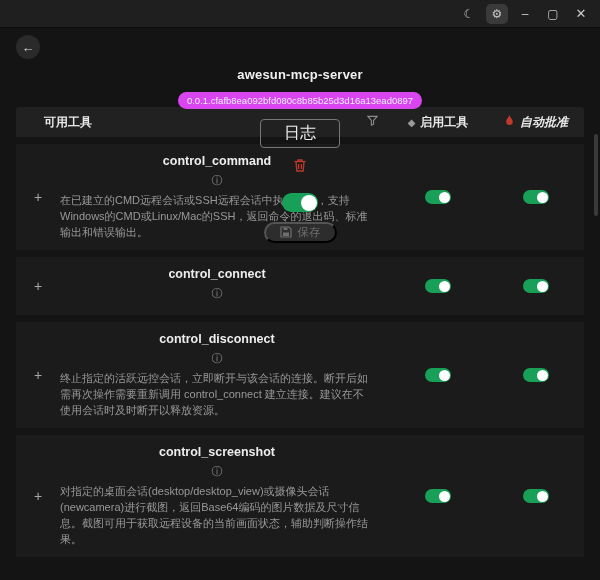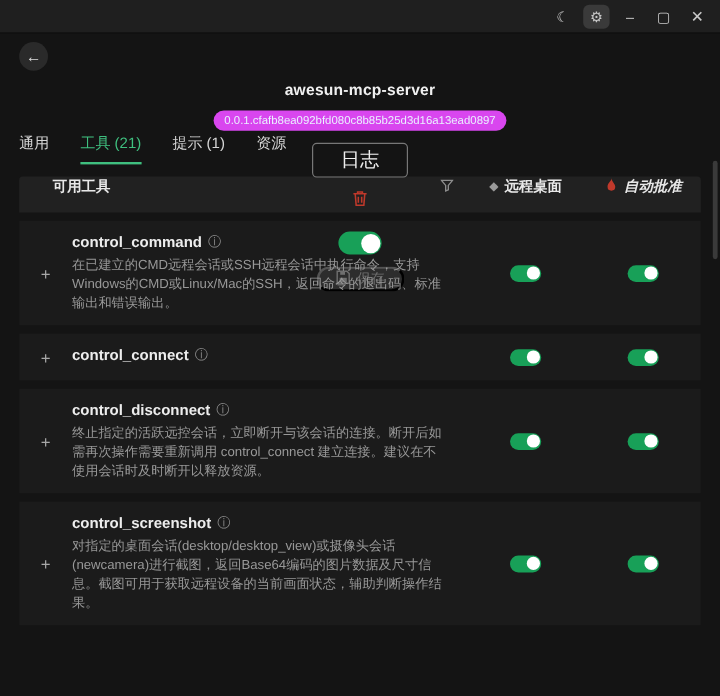--- a/index.html
+++ b/index.html
@@ -71,42 +71,42 @@
   .tab {
     font-size:12.5px; color:#d6d6d6; padding-bottom:7px;
     border-bottom:2px solid transparent;
   }
   .tab.active { color:#3fbf7f; border-bottom-color:#3fbf7f; }
 
   
   .table { margin-top:10px; }
   .thead {
     background:#212121; height:30px;
-    display:flex; align-items:flex-start;
+    display:flex; align-items:center;
     font-size:12px; font-weight:bold; color:#e8e8e8;
     border-radius:3px 3px 0 0;
   }
   .col-main { flex:1; display:flex; align-items:center; padding-left:28px; padding-right:10px; }
   .col-main .h-label { flex:1; }
   .col-enable  { width:100px; display:flex; align-items:center; justify-content:center; gap:5px; flex:none; }
   .col-approve { width:96px;  display:flex; align-items:center; justify-content:center; gap:5px; flex:none;font-style:italic; }
   .diamond-ico { color:#9a9a9a; font-size:10px; }
 
   .trow {
     background:#1b1b1b; display:flex; align-items:center;
     margin-top:7px; padding:10px 0;
   }
   .expander {
     width:44px; flex:none; display:flex; justify-content:center;
     color:#a8a8a8; font-size:14px;
   }
   .tool-main { flex:1; padding-right:14px; min-width:0; }
   .tool-name {
     font-size:12.5px; font-weight:bold; color:#ededed;
-    display:flex; align-items:center; gap:5px; margin-bottom:4px;
+    display:flex; align-items:center; gap:5px; margin-bottom:4px;flex-direction:column;
   }
   .info-ico { color:#8d8d8d; font-size:11px; font-weight:normal; }
   .tool-desc { font-size:11px; line-height:16px; color:#989898; }
 
   .scroll-thumb {
     position:absolute; right:2px; top:134px; width:4px; height:82px;
     background:#3a3a3a; border-radius:2px;
   }
 </style>
 </head>
@@ -147,40 +147,34 @@
           <svg width="12" height="12" viewBox="0 0 12 12">
               <path d="M1 1h8l2 2v8H1z" fill="none" stroke="#6f6f6f" stroke-width="1.2"></path>
               <rect x="3" y="6.5" width="6" height="3.5" fill="#6f6f6f"></rect>
               <rect x="3.5" y="1.5" width="4" height="2.5" fill="#6f6f6f"></rect>
             </svg>
         </span>
         <span>保存</span>
       </button>
     </div>
 
-    <div class="tabs">
-      <div class="tab">通用</div>
-      <div class="tab active">工具 (21)</div>
-      <div class="tab">提示 (1)</div>
-      <div class="tab">资源</div>
-    </div>
 
     <div class="table">
       <div class="thead">
         <div class="col-main">
           <span class="h-label">可用工具</span>
           <span>
             <svg width="11" height="11" viewBox="0 0 12 12">
                 <path d="M1 1.5h10L7.2 6v4L4.8 11V6z" fill="none" stroke="#8d8d8d" stroke-width="1.2"></path>
               </svg>
           </span>
         </div>
         <div class="col-enable">
           <span class="diamond-ico">◆</span>
-          <span>远程桌面</span>
+          <span>启用工具</span>
         </div>
         <div class="col-approve">
           <span>
             <svg width="11" height="13" viewBox="0 0 12 14">
                 <path d="M6 0.5C6.4 3 2.5 4.5 2.5 8.3a3.5 3.5 0 0 0 7 0C9.5 5.6 6.8 4.3 6 0.5Z" fill="#c0392b"></path>
               </svg>
           </span>
           <span>自动批准</span>
         </div>
       </div>

